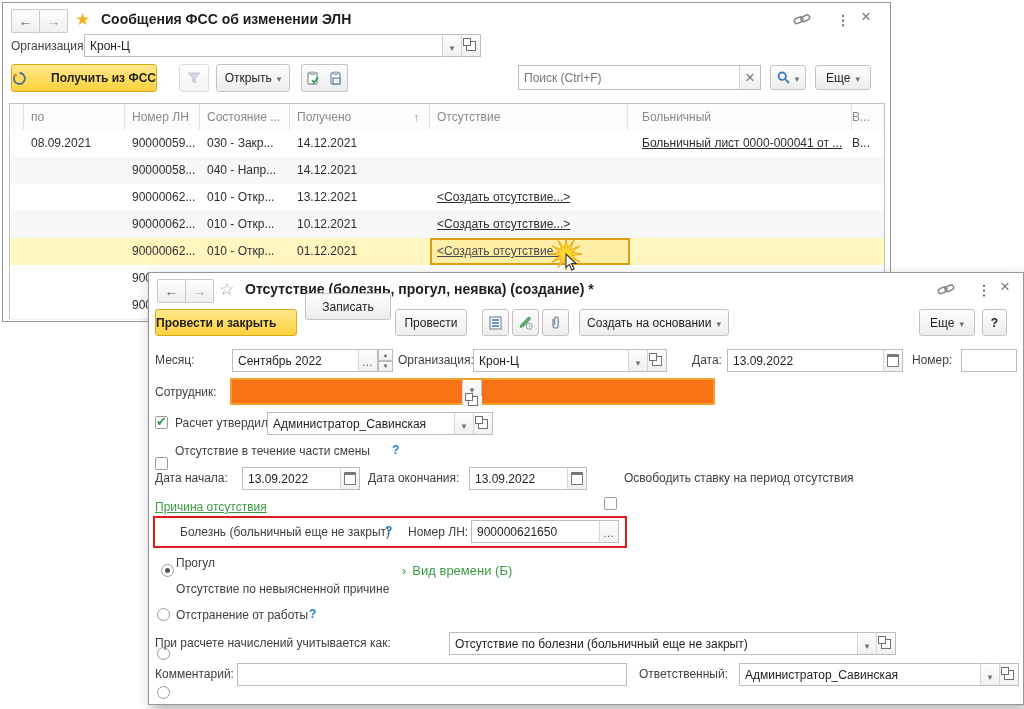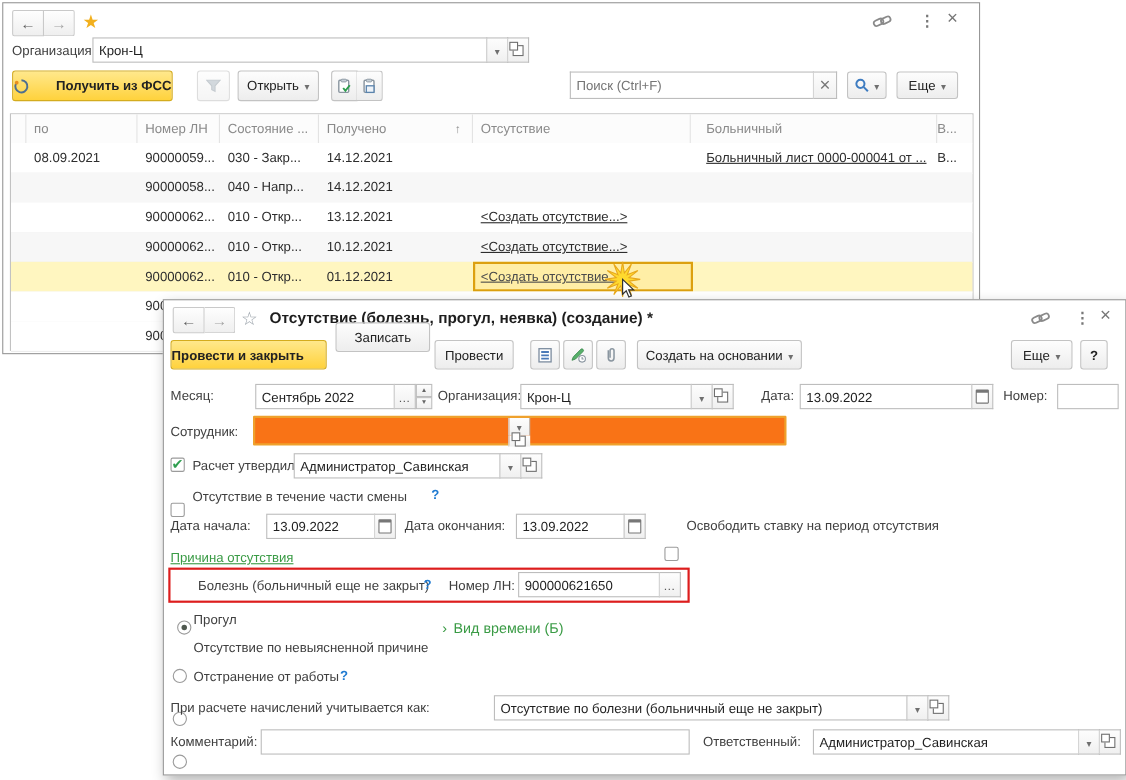--- a/index.html
+++ b/index.html
@@ -85,20 +85,21 @@
 
     <div class="abs navgrp" style="left:8px;top:6px;">
       <div class="navbtn l">
           <span class="ic i-back"></span>
         </div>
       <div class="navbtn r">
           <span class="ic i-fwd"></span>
         </div>
     </div>
     <span class="abs ic i-star-f" style="left:72px;top:8px;"></span>
+    <div class="abs ttl" style="left:98px;top:8px;">Сообщения ФСС об изменении ЭЛН</div>
     <svg class="abs" style="left:790px;top:9px;" width="18" height="16" viewBox="0 0 18 16">
       <g fill="none" stroke="#8a8a8a" stroke-width="1.6">
         <rect x="1" y="6" width="9" height="5" rx="2.5" transform="rotate(-25 5 8)"></rect>
         <rect x="8" y="4" width="9" height="5" rx="2.5" transform="rotate(-25 12 7)"></rect>
       </g>
     </svg>
     <span class="abs ic i-kebab" style="left:833px;top:9px;"></span>
     <span class="abs ic i-close" style="left:858px;top:5px;"></span>
 
     <div class="abs lbl" style="left:8px;top:36px;">Организация:</div>
@@ -377,21 +378,21 @@
 
     <div class="abs rb" style="left:8px;top:335px;"></div>
     <div class="abs lbl" style="left:27px;top:335px;">Отстранение от работы</div>
     <span class="abs i-help" style="left:160px;top:334px;">?</span>
 
     <div class="abs green" style="left:253px;top:290px;font-size:13px;">
       <span style="margin-right:6px;">›</span><span>Вид времени (Б)</span>
     </div>
 
     <div class="abs lbl" style="left:6px;top:363px;">При расчете начислений учитывается как:</div>
-    <div class="abs combo" style="left:300px;top:359px;width:414px;height:23px;">
+    <div class="abs combo" style="left:300px;top:359px;width:447px;height:23px;">
       <div class="inp grow">Отсутствие по болезни (больничный еще не закрыт)</div>
       <div class="cbtn">
           <span class="ic i-caret"></span>
         </div>
       <div class="cbtn">
           <span class="open-sq"></span>
         </div>
     </div>
 
     <div class="abs lbl" style="left:6px;top:394px;">Комментарий:</div>

